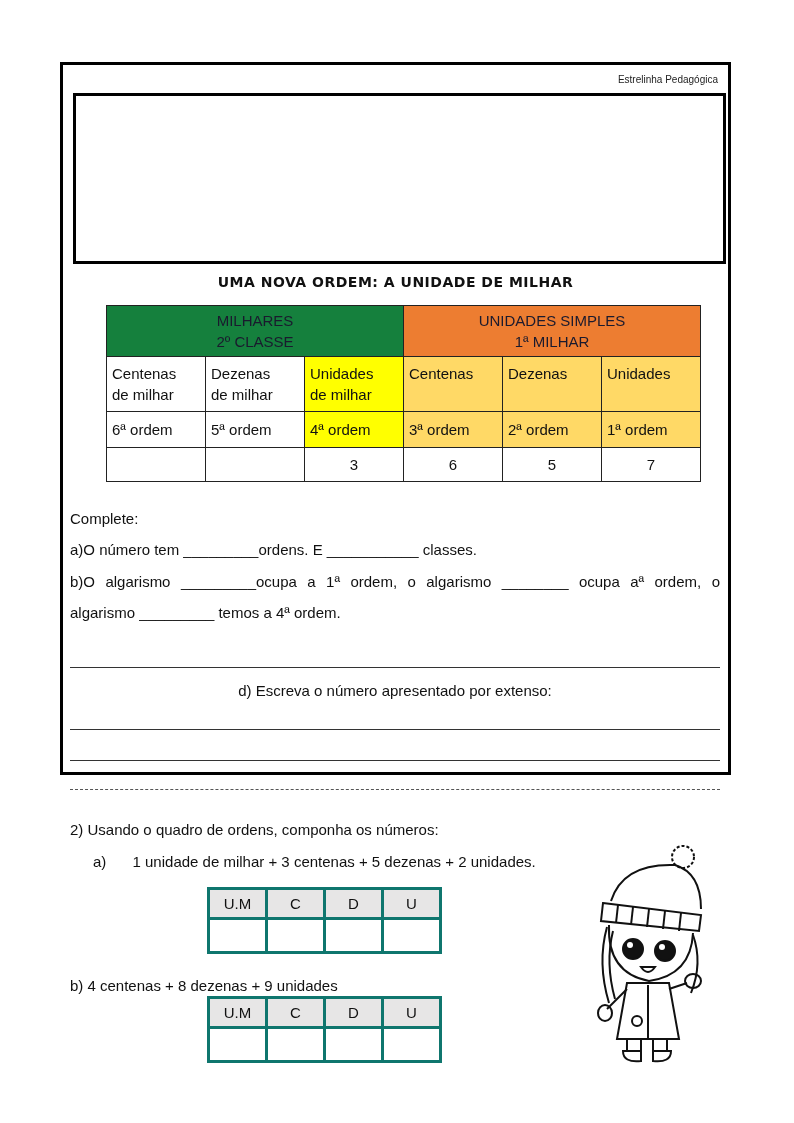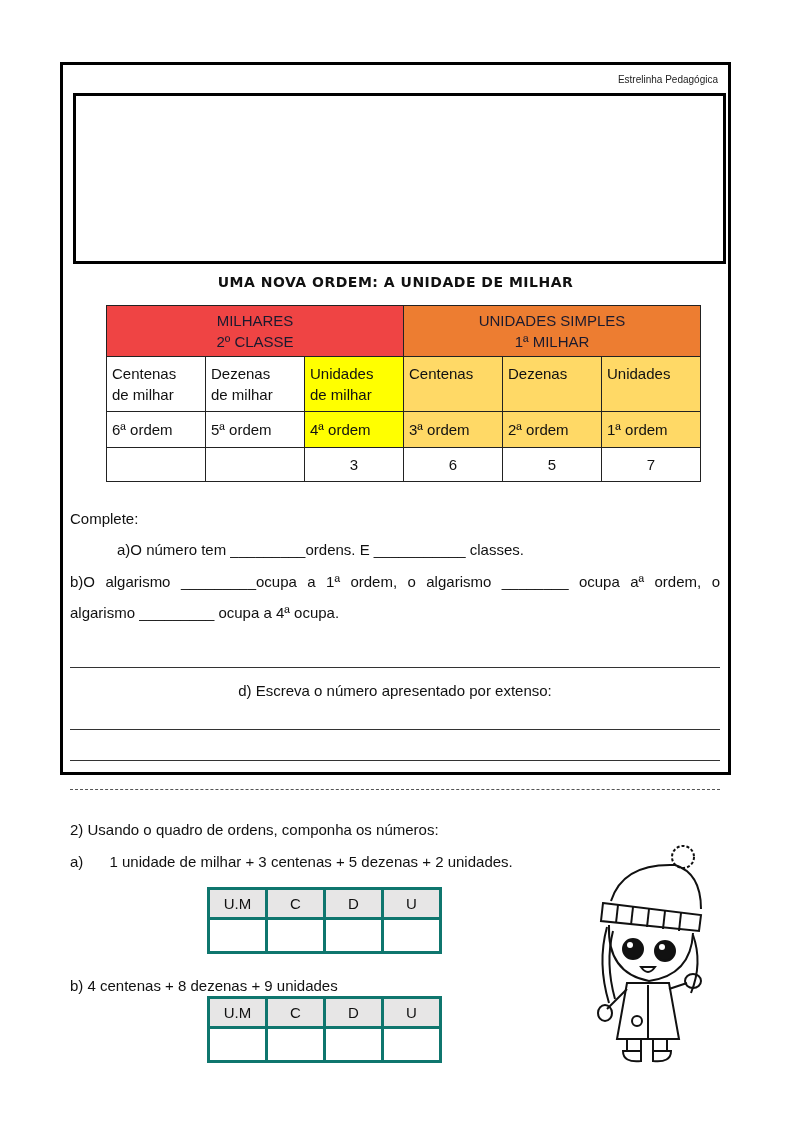--- a/index.html
+++ b/index.html
@@ -7,21 +7,21 @@
   .page-frame { position: absolute; left: 60px; top: 62px; width: 671px; height: 713px; border: 3px solid #000; box-sizing: border-box; }
   .brand { position: absolute; right: 10px; top: 9px; font-size: 10px; color: #222; font-family: "Liberation Sans", sans-serif; }
   .header-box { position: absolute; left: 10px; top: 28px; width: 653px; height: 171px; border: 3px solid #000; box-sizing: border-box; }
   .title { position: absolute; left: 0; right: 0; top: 209px; text-align: center; font-family: "DejaVu Sans", sans-serif; font-weight: bold; font-size: 14px; letter-spacing: 0.5px; }
 
   table.orders { position: absolute; left: 43px; top: 240px; border-collapse: collapse; font-size: 15px; }
   table.orders td { border: 1px solid #222; vertical-align: top; padding: 6px 5px; box-sizing: border-box; height: 54px; width: 99px; }
   table.orders tr.class-row td { height: 51px; text-align: center; vertical-align: middle; color: #1a1a2e; line-height: 20px; padding: 4px; }
   table.orders tr.ord-row td { height: 36px; vertical-align: middle; }
   table.orders tr.val-row td { height: 34px; text-align: center; vertical-align: middle; background: #fff; }
-  .bg-blue { background: #ef4444; }
+  .bg-blue { background: #15803d; }
   .bg-orange { background: #ed7d31; margin-top: 44px; }
   .bg-yellow { background: #ffff00; }
   .bg-gold { background: #ffd966; }
   .bg-white { background: #fff; }
   td .l1, td .l2 { display: block; line-height: 21px; }
 
   .q { position: absolute; left: 7px; right: 8px; font-size: 15px; line-height: 20px; }
   .q.justify { text-align: justify; text-align-last: justify; }
   .rule { position: absolute; left: 7px; right: 8px; border-bottom: 1px solid #333; }
   .rule.dashed { border-bottom: 1px dashed #555; }
@@ -89,31 +89,31 @@
       <td></td>
       <td>3</td>
       <td>6</td>
       <td>5</td>
       <td>7</td>
     </tr>
   </tbody>
     </table>
 
   <div class="q" style="top:444px;">Complete:</div>
-  <div class="q" style="top:475px;margin-left:47px;">a)O número tem _________ordens. E ___________ classes.</div>
+  <div class="q" style="top:475px;">a)O número tem _________ordens. E ___________ classes.</div>
   <div class="q justify" style="top:507px;">b)O algarismo _________ocupa a 1ª ordem, o algarismo ________ ocupa aª ordem, o</div>
-  <div class="q" style="top:538px;">algarismo _________ ocupa a 4ª ocupa.</div>
+  <div class="q" style="top:538px;">algarismo _________ temos a 4ª ordem.</div>
   <div class="rule" style="top:602px;"></div>
   <div class="q" style="top:616px;text-align:center;">d) Escreva o número apresentado por extenso:</div>
   <div class="rule" style="top:664px;"></div>
   <div class="rule" style="top:695px;"></div>
   <div class="rule dashed" style="top:724px;"></div>
 
   <div class="q" style="top:755px;">2) Usando o quadro de ordens, componha os números:</div>
-  <div class="q" style="top:787px;">
+  <div class="q" style="top:787px;margin-left:23px;">
     <span>a)</span>
     <span style="margin-left:22px;">1 unidade de milhar + 3 centenas + 5 dezenas + 2 unidades.</span>
   </div>
 
   <table class="mini" style="top:822px;">
     <tbody>
         <tr class="head">
       <td>U.M</td>
       <td>C</td>
       <td>D</td>

